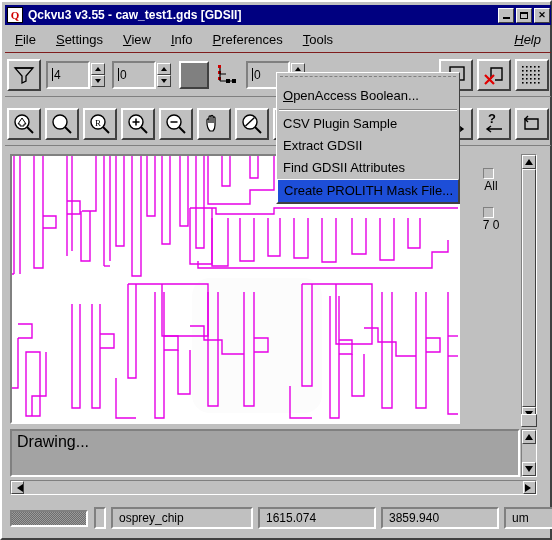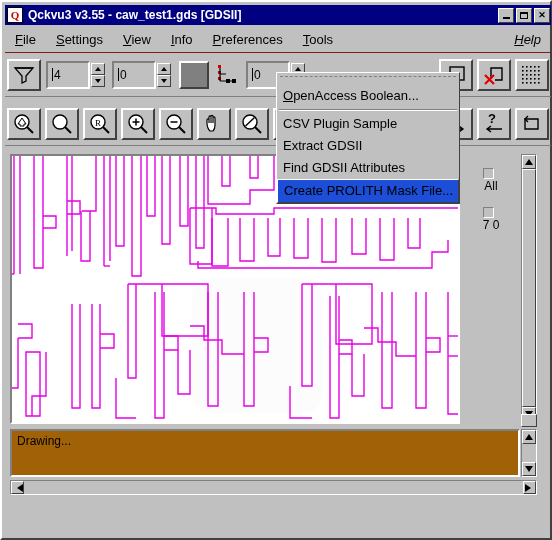--- a/index.html
+++ b/index.html
@@ -134,24 +134,24 @@
   }
   .vscroll .arrow.bot{position:absolute;left:0;bottom:0;}
   .tri{width:0;height:0;border-left:4px solid transparent;border-right:4px solid transparent;}
   .tri.up{border-bottom:6px solid #000;}
   .tri.down{border-top:6px solid #000;}
   .tri.left{width:0;height:0;border-top:4px solid transparent;border-bottom:4px solid transparent;border-right:6px solid #000;}
   .tri.right{width:0;height:0;border-top:4px solid transparent;border-bottom:4px solid transparent;border-left:6px solid #000;}
   
   .msgwrap{
     position:absolute;left:8px;top:427px;width:510px;height:48px;
-    background:#a16207;box-sizing:border-box;
+    background:#a3a3a3;box-sizing:border-box;
     border-top:2px solid #808080;border-left:2px solid #808080;
     border-right:2px solid #ffffff;border-bottom:2px solid #ffffff;
-    padding:3px 5px;font-size:12px;line-height:15px;
+    padding:3px 5px;font-size:16px;line-height:15px;
   }
   .msgscroll{
     position:absolute;left:519px;top:427px;width:16px;height:48px;
     background:#c0c0c0;
     border-top:1px solid #808080;border-left:1px solid #808080;
     border-right:1px solid #fff;border-bottom:1px solid #fff;
     box-sizing:border-box;
   }
   .msgscroll .arrow{
     width:14px;height:14px;background:#c0c0c0;
@@ -566,20 +566,28 @@
   <div class="hscroll">
     <div class="arrow">
         <span class="tri left"></span>
       </div>
     <div class="track"></div>
     <div class="arrow">
         <span class="tri right"></span>
       </div>
   </div>
 
+  <div class="statusbar">
+    <div class="progress"></div>
+    <div class="smallbox"></div>
+    <div class="statusfield" id="st-cell">osprey_chip</div>
+    <div class="statusfield" id="st-x">1615.074</div>
+    <div class="statusfield" id="st-y">3859.940</div>
+    <div class="statusfield" id="st-unit">um</div>
+  </div>
 
   <div class="dropdown">
     <div class="tearoff"></div>
     <div class="dd-item"><u>O</u><span>penAccess Boolean...</span></div>
     <div class="dd-sep"></div>
     <div class="dd-item">CSV Plugin Sample</div>
     <div class="dd-item">Extract GDSII</div>
     <div class="dd-item">Find GDSII Attributes</div>
     <div class="dd-item sel">Create PROLITH Mask File...</div>
   </div>

